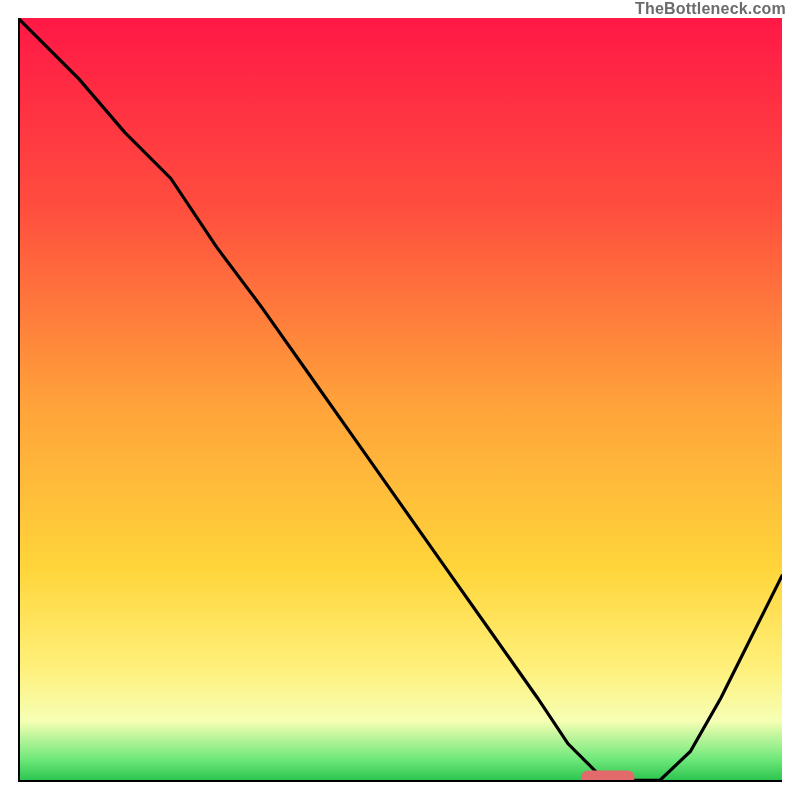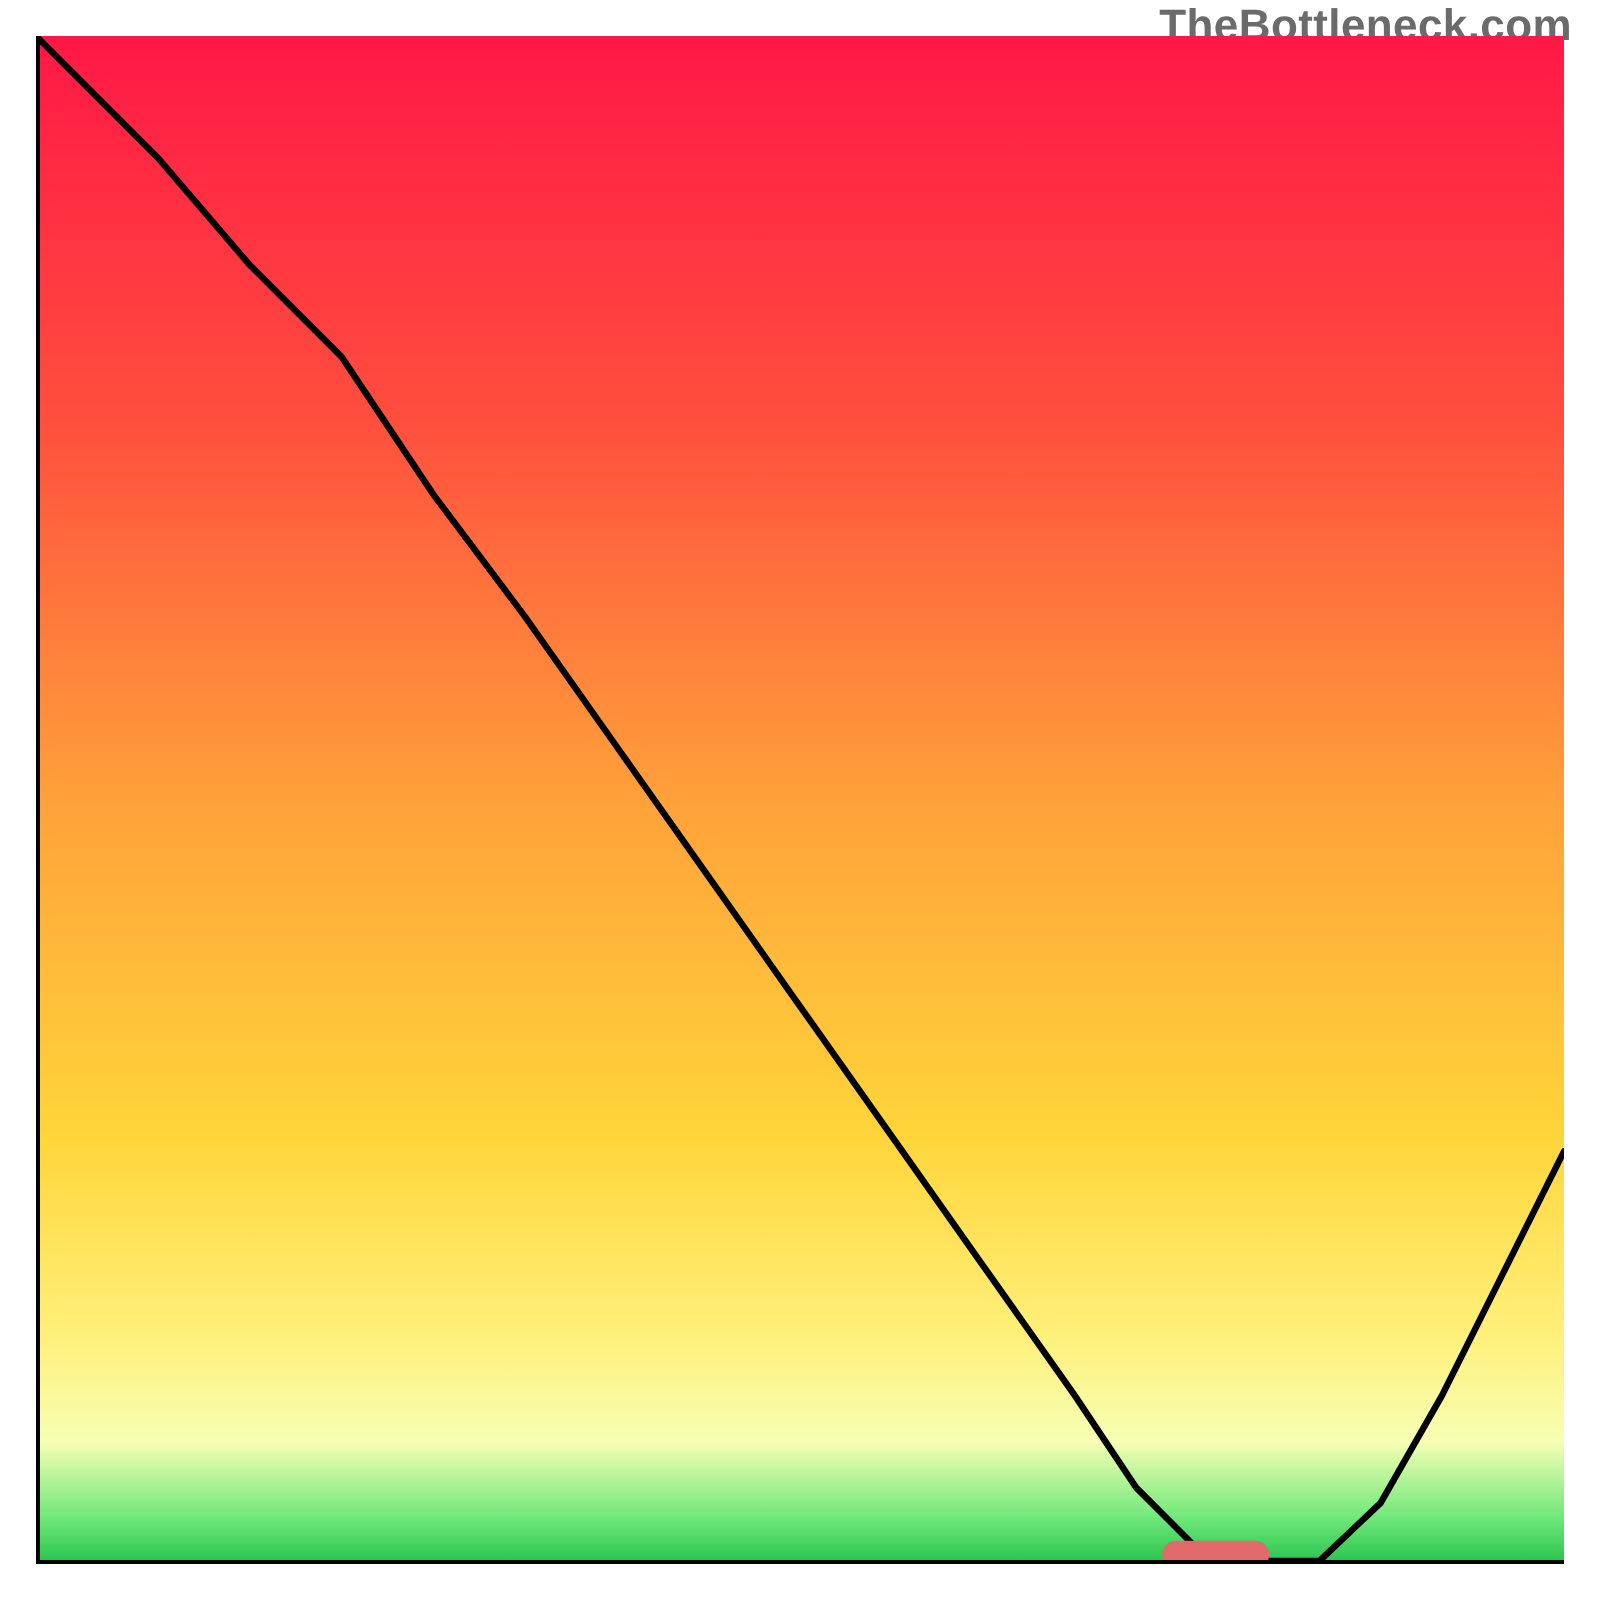--- a/index.html
+++ b/index.html
@@ -40,21 +40,21 @@
     top: 18px;
     width: 764px;
     height: 764px;
     pointer-events: none;
   }
   .watermark {
     position: absolute;
     top: 0px;
     right: 14px;
     font-family: Arial, Helvetica, sans-serif;
-    font-size: 22px;
+    font-size: 16px;
     font-weight: 600;
     color: #6b6b6b;
     letter-spacing: 0.2px;
     user-select: none;
   }
   svg { display: block; }
 </style>
 </head>
 <body>
 

